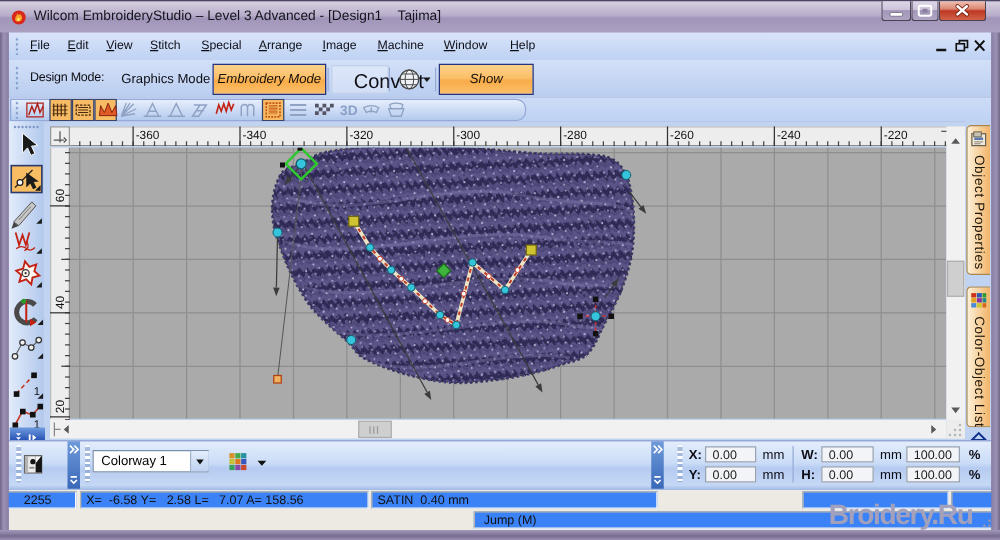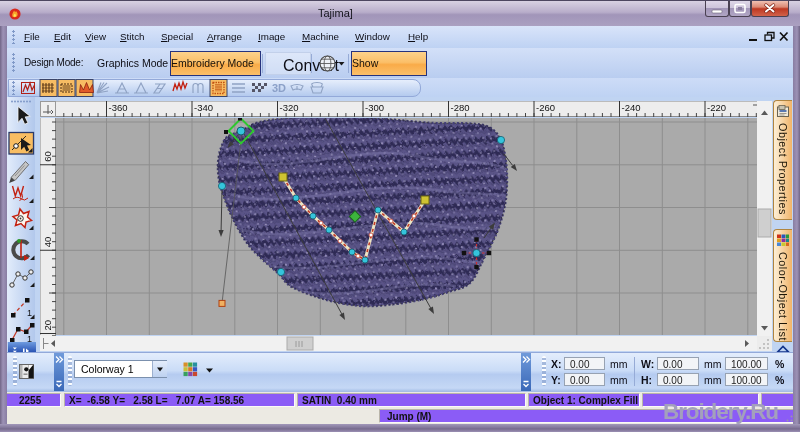--- a/index.html
+++ b/index.html
@@ -4,37 +4,38 @@
   html,body{margin:0;padding:0;}
   body{width:800px;height:432px;overflow:hidden;font-family:"Liberation Sans",sans-serif;}
   .abs{position:absolute;}
   #win{position:relative;width:800px;height:432px;background:#9d92b6;}
   #title{left:0;top:0;width:800px;height:26px;background:linear-gradient(#d8d1e2 0%,#b8adca 45%,#a195b9 55%,#aba0c1 100%);border-top:1px solid #4d4660;box-sizing:border-box;}
   .capbtn{top:1px;height:16px;border:1px solid #4a4152;border-top:none;box-sizing:border-box;}
   .mi{position:absolute;top:31px;font-size:9.8px;color:#0d0d16;}
   .mi u{text-decoration:underline;text-underline-offset:1px;}
   .grip{width:3px;background-image:radial-gradient(circle at 1.5px 1.5px,#8099c8 1px,transparent 1.2px);background-size:3px 4px;}
   .grip2{width:3.5px;background:repeating-linear-gradient(180deg,#fdfeff 0 2px,rgba(125,150,197,0.55) 2px 4.5px);border-radius:2px;}
-  .obtn{background:linear-gradient(#fdd28b 0%,#fbbf68 45%,#f9ab48 55%,#fbc06a 100%);border:1px solid #26337d;box-sizing:border-box;color:#15100a;text-align:left;}
+  .obtn{background:linear-gradient(#fdd28b 0%,#fbbf68 45%,#f9ab48 55%,#fbc06a 100%);border:1px solid #26337d;box-sizing:border-box;color:#15100a;text-align:center;font-style:italic;}
   .sep2{position:absolute;top:54px;height:19px;width:1px;background:#96abd6;}
-  .sbox{position:absolute;height:14px;border:1px solid #b9b5a9;border-right-color:#fbfaf7;border-bottom-color:#fbfaf7;background:#8b5cf6;font-size:10px;color:#111;box-sizing:border-box;padding:1px 4px 0 4px;white-space:pre;font-weight:bold;}
+  .sbox{position:absolute;height:14px;border:1px solid #b9b5a9;border-right-color:#fbfaf7;border-bottom-color:#fbfaf7;background:#3b82f6;font-size:10px;color:#111;box-sizing:border-box;padding:1px 4px 0 4px;white-space:pre;}
   .f10{font-size:10.5px;color:#0d0d16;}
   .field{position:absolute;height:13px;background:#f2f4f7;border:1px solid #97a2b2;box-sizing:border-box;font-size:10px;color:#222;padding:1px 6px 0 5px;}
   .vtab{position:absolute;left:773px;width:19px;background:linear-gradient(90deg,#fdf0d8,#f1b469);border:1px solid #b08540;border-right:none;border-radius:4px 0 0 4px;box-sizing:border-box;}
   .vtxt{writing-mode:vertical-rl;font-size:10.8px;color:#1d1608;margin-left:3px;letter-spacing:0.5px;}
 </style></head>
 <body>
 <div id="win">
 
   <div class="abs" id="title"></div>
   <svg class="abs" style="left:9px;top:8px" width="12" height="12" viewBox="0 0 14 14">
     <circle cx="7" cy="7" r="6.5" fill="#d8281e"></circle>
     <path d="M4,10 C3,7 5,5 6,3 C6.5,5 8,5 8,3.5 C10,5 11,8 9,10 C8,11 5,11 4,10Z" fill="#f9a22b"></path>
     <path d="M5.5,10 C5,8.5 6,7.5 7,6.5 C7.5,8 8.5,8 8,9.5 C7.5,10.5 6,10.5 5.5,10Z" fill="#fde85c"></path>
   </svg>
+  <div class="abs" style="left:27px;top:7px;font-size:11px;color:#15151d">Wilcom EmbroideryStudio – Level 3 Advanced - [Design1</div>
   <div class="abs" style="left:318px;top:7px;font-size:11px;color:#15151d">Tajima]</div>
   <div class="abs capbtn" style="left:705px;width:24px;background:linear-gradient(#ded7e8 0%,#cdc4da 45%,#a296b8 50%,#b0a5c4 100%);border-radius:0 0 3px 3px;">
      <svg width="22" height="14">
         <rect x="6" y="9" width="10" height="3" rx="1" fill="#fff" stroke="#6a6175" stroke-width="0.6"></rect>
       </svg></div>
   <div class="abs capbtn" style="left:729px;width:22px;background:linear-gradient(#ded7e8 0%,#cdc4da 45%,#a296b8 50%,#b0a5c4 100%);border-radius:0 0 3px 3px;">
      <svg width="20" height="14">
         <rect x="5" y="3.5" width="10" height="8" rx="1.5" fill="none" stroke="#fff" stroke-width="1.6"></rect>
         <rect x="8" y="6" width="4" height="3" fill="#8a7fa0"></rect>
       </svg></div>
@@ -578,21 +579,20 @@
   <div class="abs f10" style="left:704px;top:374px;">mm</div>
   <div class="field" style="left:725px;top:357px;width:43px;text-align:right;">100.00</div>
   <div class="abs f10" style="left:775px;top:358px;font-weight:bold;">%</div>
   <div class="field" style="left:725px;top:373px;width:43px;text-align:right;">100.00</div>
   <div class="abs f10" style="left:775px;top:374px;font-weight:bold;">%</div>
 
   <div class="abs" style="left:7px;top:392px;width:786px;height:16px;background:#eceae3;"></div>
   <div class="sbox" style="left:5px;top:393px;width:56px;padding-left:13px;">2255</div>
   <div class="sbox" style="left:64px;top:393px;width:231px;">X=  -6.58 Y=   2.58 L=   7.07 A= 158.56</div>
   <div class="sbox" style="left:297px;top:393px;width:229px;">SATIN  0.40 mm</div>
-  <div class="sbox" style="left:528px;top:393px;width:112px;">Object 1: Complex Fill</div>
   <div class="sbox" style="left:642px;top:393px;width:117px;"></div>
   <div class="sbox" style="left:761px;top:393px;width:34px;"></div>
   <div class="abs" style="left:7px;top:408px;width:786px;height:16px;background:#eceae3;"></div>
   <div class="sbox" style="left:379px;top:409px;width:416px;padding-left:7px;">Jump (M)</div>
   <div class="abs" style="left:0;top:424px;width:800px;height:8px;background:linear-gradient(#a298ba,#877c9f 40%,#776b8e 60%,#9b90b4);"></div>
   <div class="abs" style="left:663px;top:399px;font-size:22.5px;font-weight:bold;letter-spacing:-1.1px;color:#a3a0bc;">Broidery.Ru</div>
   <svg class="abs" style="left:786px;top:410px" width="12" height="13">
       <g fill="#9a96a8">
         <circle cx="9.5" cy="2.5" r="1"></circle>
         <circle cx="9.5" cy="6.5" r="1"></circle>

